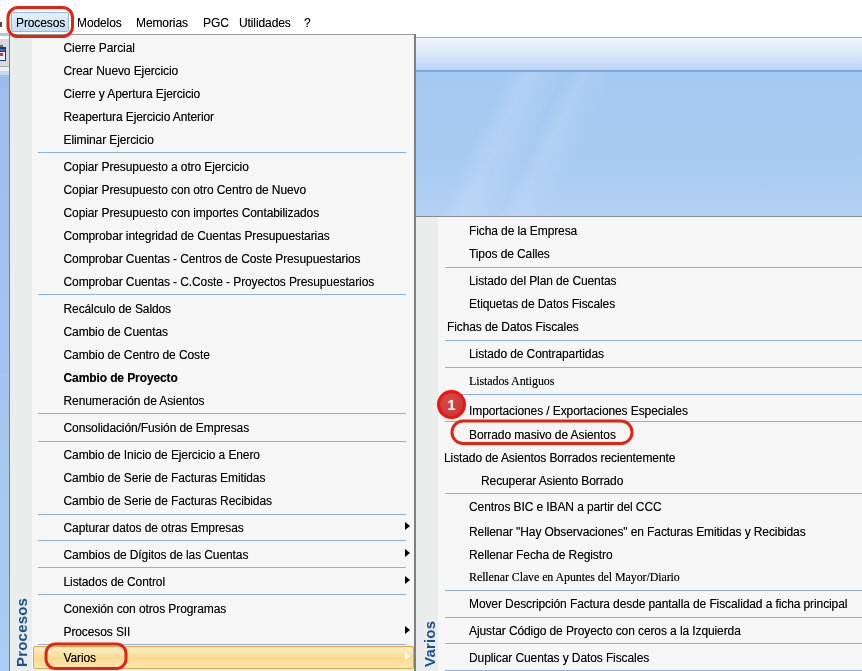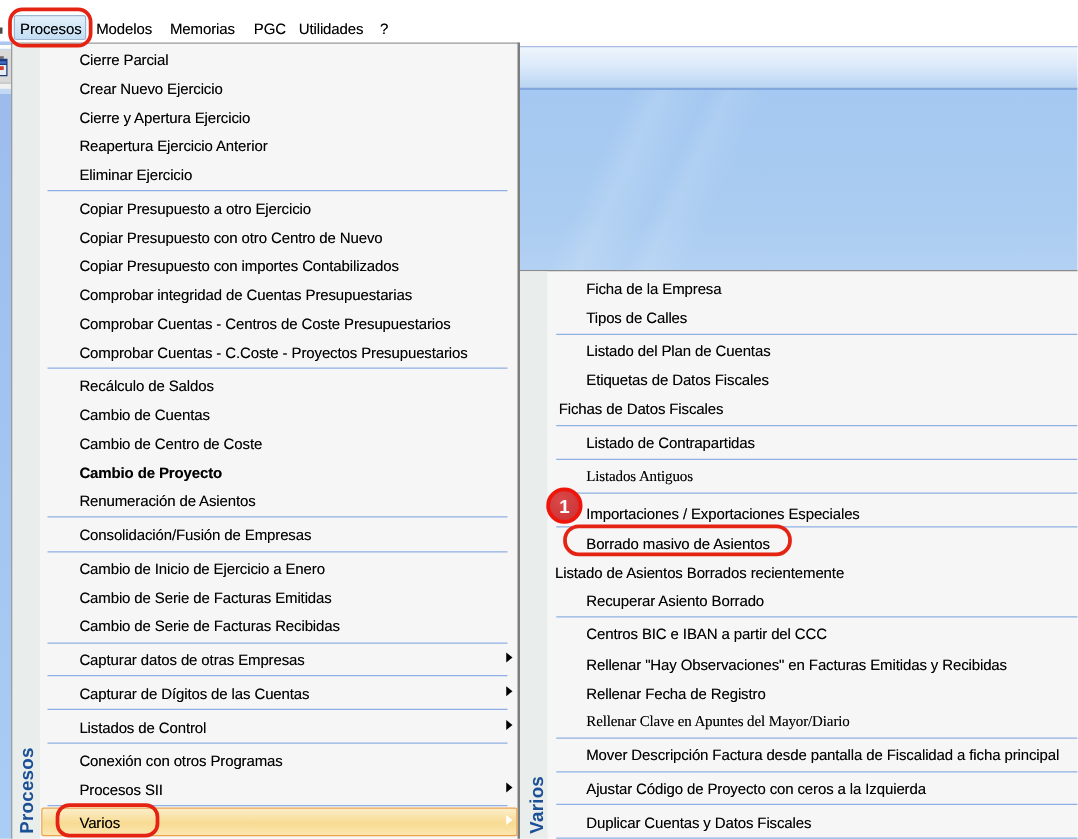--- a/index.html
+++ b/index.html
@@ -72,21 +72,21 @@
 <div class="mi" style="left:63.5px;top:320.5px;">Cambio de Cuentas</div>
 <div class="mi" style="left:63.5px;top:343.5px;">Cambio de Centro de Coste</div>
 <div class="mi" style="left:63.5px;top:366.5px;font-weight:bold;">Cambio de Proyecto</div>
 <div class="mi" style="left:63.5px;top:389.5px;">Renumeración de Asientos</div>
 <div class="mi" style="left:63.5px;top:416.5px;">Consolidación/Fusión de Empresas</div>
 <div class="mi" style="left:63.5px;top:443.5px;">Cambio de Inicio de Ejercicio a Enero</div>
 <div class="mi" style="left:63.5px;top:466.5px;">Cambio de Serie de Facturas Emitidas</div>
 <div class="mi" style="left:63.5px;top:489.5px;">Cambio de Serie de Facturas Recibidas</div>
 <div class="mi" style="left:63.5px;top:516.5px;">Capturar datos de otras Empresas</div>
 <div class="arr" style="left:405px;top:521.5px;"></div>
-<div class="mi" style="left:63.5px;top:543.5px;">Capturar de Dígitos de las Cuentas</div>
+<div class="mi" style="left:63.5px;top:543.5px;">Cambios de Dígitos de las Cuentas</div>
 <div class="arr" style="left:405px;top:548.5px;"></div>
 <div class="mi" style="left:63.5px;top:570.5px;">Listados de Control</div>
 <div class="arr" style="left:405px;top:575.5px;"></div>
 <div class="mi" style="left:63.5px;top:597.5px;">Conexión con otros Programas</div>
 <div class="mi" style="left:63.5px;top:620.5px;">Procesos SII</div>
 <div class="arr" style="left:405px;top:625.5px;"></div>
 
 <div class="abs" style="left:33px;top:645.5px;width:380.5px;height:23px;background:linear-gradient(#fceec8,#f8db92 55%,#fbe7b0);border:1px solid #eda34c;border-radius:2px"></div>
 <div class="mi" style="left:63.5px;top:646.5px;">Varios</div>
 <div class="arr" style="left:405px;top:651.5px;border-left-color:#fff"></div>
@@ -108,21 +108,21 @@
 <div class="mi" style="left:469px;top:219.5px;">Ficha de la Empresa</div>
 <div class="mi" style="left:469px;top:242.5px;">Tipos de Calles</div>
 <div class="mi" style="left:469px;top:269.5px;">Listado del Plan de Cuentas</div>
 <div class="mi" style="left:469px;top:292.5px;">Etiquetas de Datos Fiscales</div>
 <div class="mi" style="left:447px;top:315.5px;">Fichas de Datos Fiscales</div>
 <div class="mi" style="left:469px;top:342.5px;">Listado de Contrapartidas</div>
 <div class="mi" style="left:469px;top:369.5px;font-family:Liberation Serif, serif;">Listados Antiguos</div>
 <div class="mi" style="left:469px;top:400px;text-align:center;">Importaciones / Exportaciones Especiales</div>
 <div class="mi" style="left:469px;top:423.5px;">Borrado masivo de Asientos</div>
 <div class="mi" style="left:444px;top:447.0px;">Listado de Asientos Borrados recientemente</div>
-<div class="mi" style="left:469px;top:469.5px;">Recuperar Asiento Borrado</div>
+<div class="mi" style="left:481px;top:469.5px;">Recuperar Asiento Borrado</div>
 <div class="mi" style="left:469px;top:496.0px;">Centros BIC e IBAN a partir del CCC</div>
 <div class="mi" style="left:469px;top:520.5px;">Rellenar "Hay Observaciones" en Facturas Emitidas y Recibidas</div>
 <div class="mi" style="left:469px;top:543.5px;">Rellenar Fecha de Registro</div>
 <div class="mi" style="left:469px;top:566.0px;font-family:Liberation Serif, serif;">Rellenar Clave en Apuntes del Mayor/Diario</div>
 <div class="mi" style="left:469px;top:592.5px;">Mover Descripción Factura desde pantalla de Fiscalidad a ficha principal</div>
 <div class="mi" style="left:469px;top:619.5px;">Ajustar Código de Proyecto con ceros a la Izquierda</div>
 <div class="mi" style="left:469px;top:646.5px;">Duplicar Cuentas y Datos Fiscales</div>
 <div class="rot" style="left:420.5px;top:667px;">Varios</div>
 
 <svg class="abs" style="left:0;top:0" width="862" height="671" viewBox="0 0 862 671">

